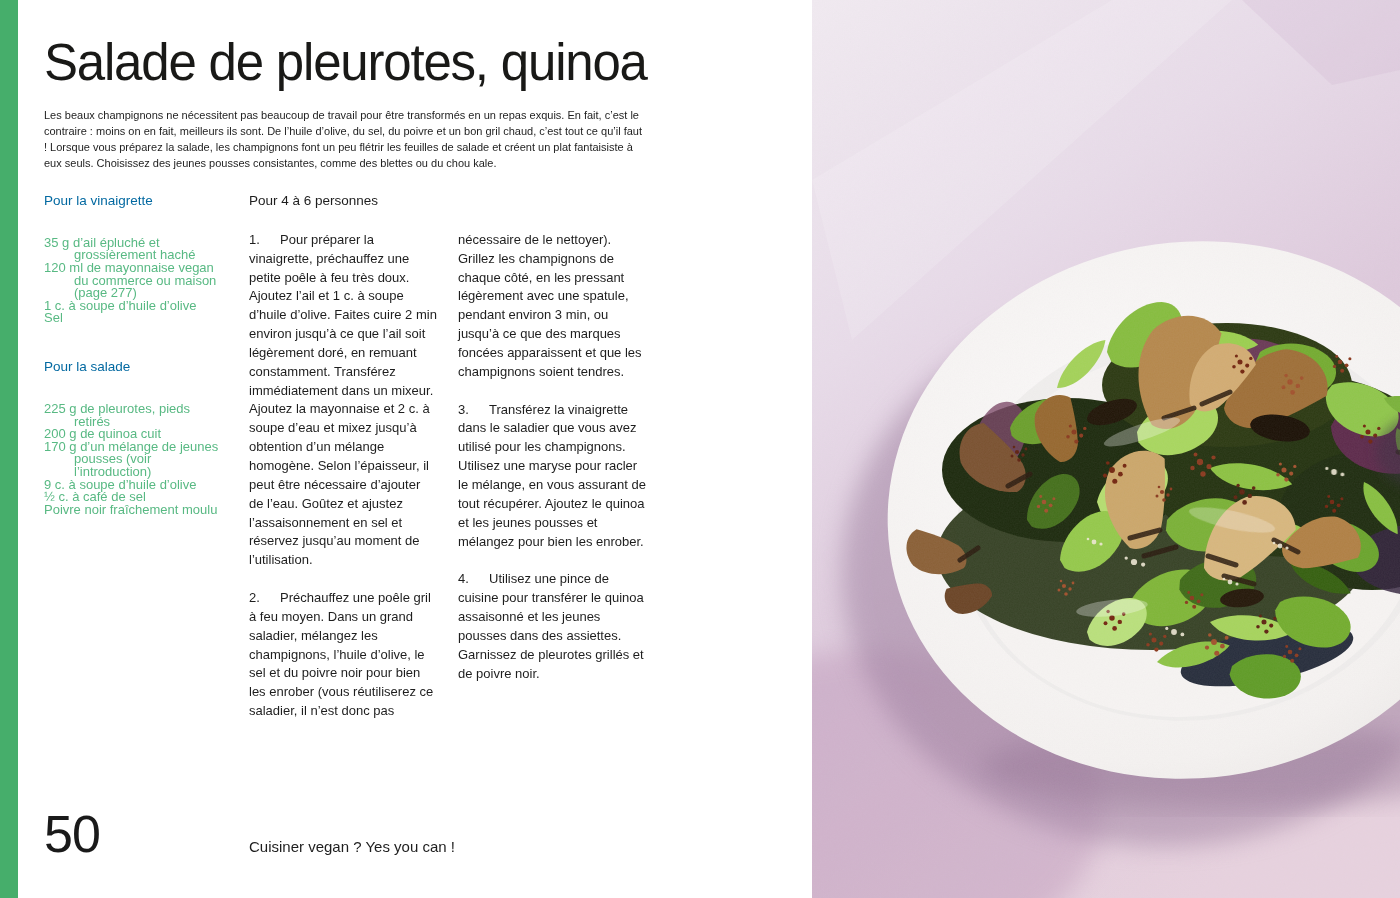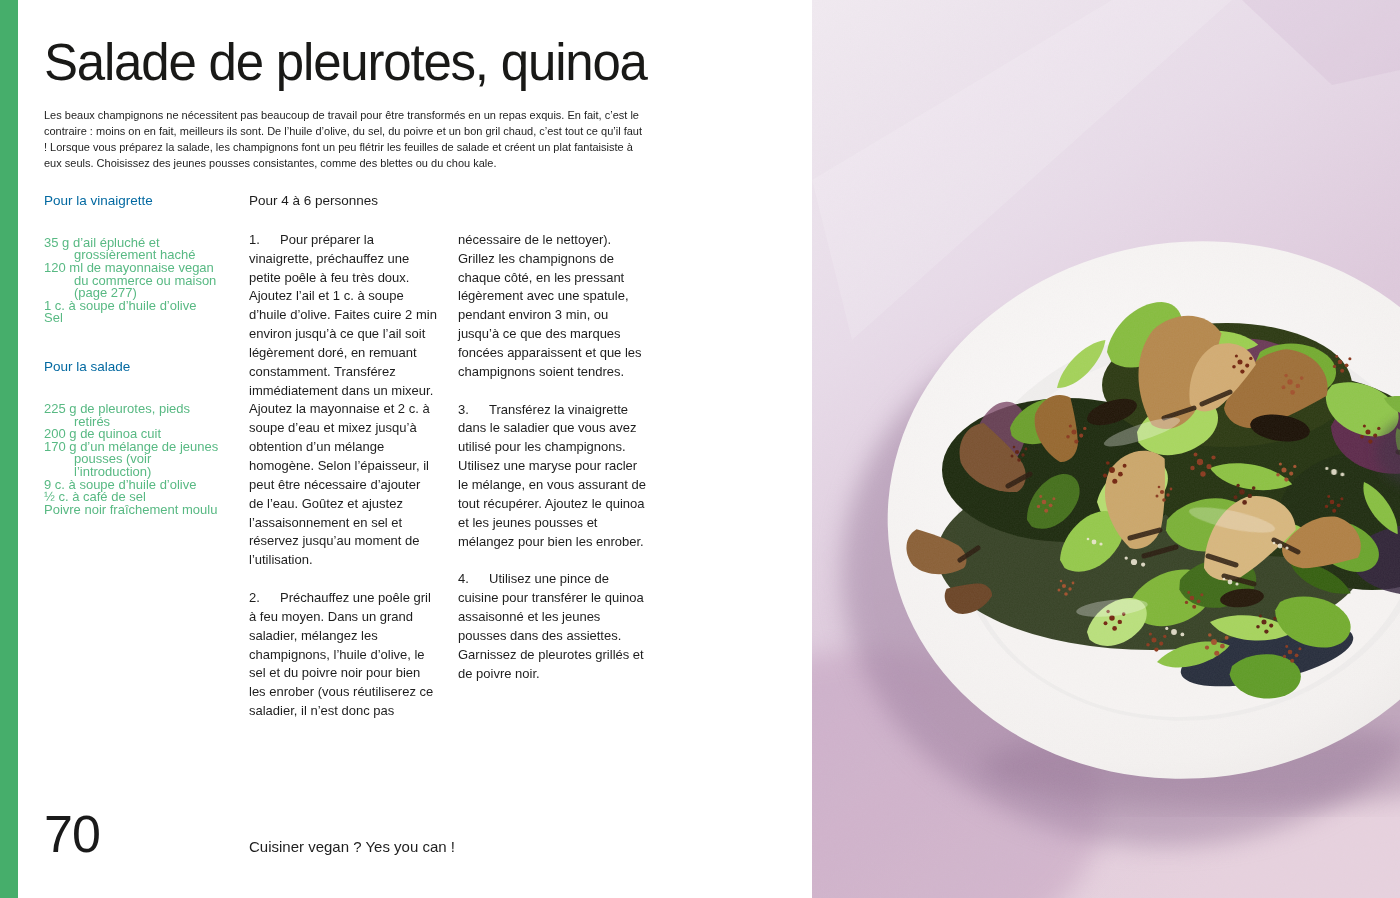--- a/index.html
+++ b/index.html
@@ -114,21 +114,21 @@
               <p class="step"><span>nécessaire de le nettoyer). Grillez les champignons de chaque côté, en les pressant légèrement avec une spatule, pendant environ 3 min, ou jusqu’à ce que des marques foncées apparaissent et que les champignons soient tendres.</span></p>
               <p class="step"><span class="num">3.</span><span>Transférez la vinaigrette dans le saladier que vous avez utilisé pour les champignons. Utilisez une maryse pour racler le mélange, en vous assurant de tout récupérer. Ajoutez le quinoa et les jeunes pousses et mélangez pour bien les enrober.</span></p>
               <p class="step"><span class="num">4.</span><span>Utilisez une pince de cuisine pour transférer le quinoa assaisonné et les jeunes pousses dans des assiettes. Garnissez de pleurotes grillés et de poivre noir.</span></p>
             </div>
           </div>
         </div>
 
       </div>
     </div>
 
-    <div class="page-num">70</div>
+    <div class="page-num">50</div>
     <div class="tagline">Cuisiner vegan ? Yes you can !</div>
   </section>
 
   <section class="page-right">
     <svg viewBox="0 0 700 898" preserveAspectRatio="none" role="img">
       <defs>
         <linearGradient id="bg" x1="0" y1="0" x2="0.55" y2="1">
           <stop offset="0" stop-color="#f1ebf1"></stop>
           <stop offset="0.32" stop-color="#e8dce9"></stop>
           <stop offset="0.6" stop-color="#ddc9db"></stop>

